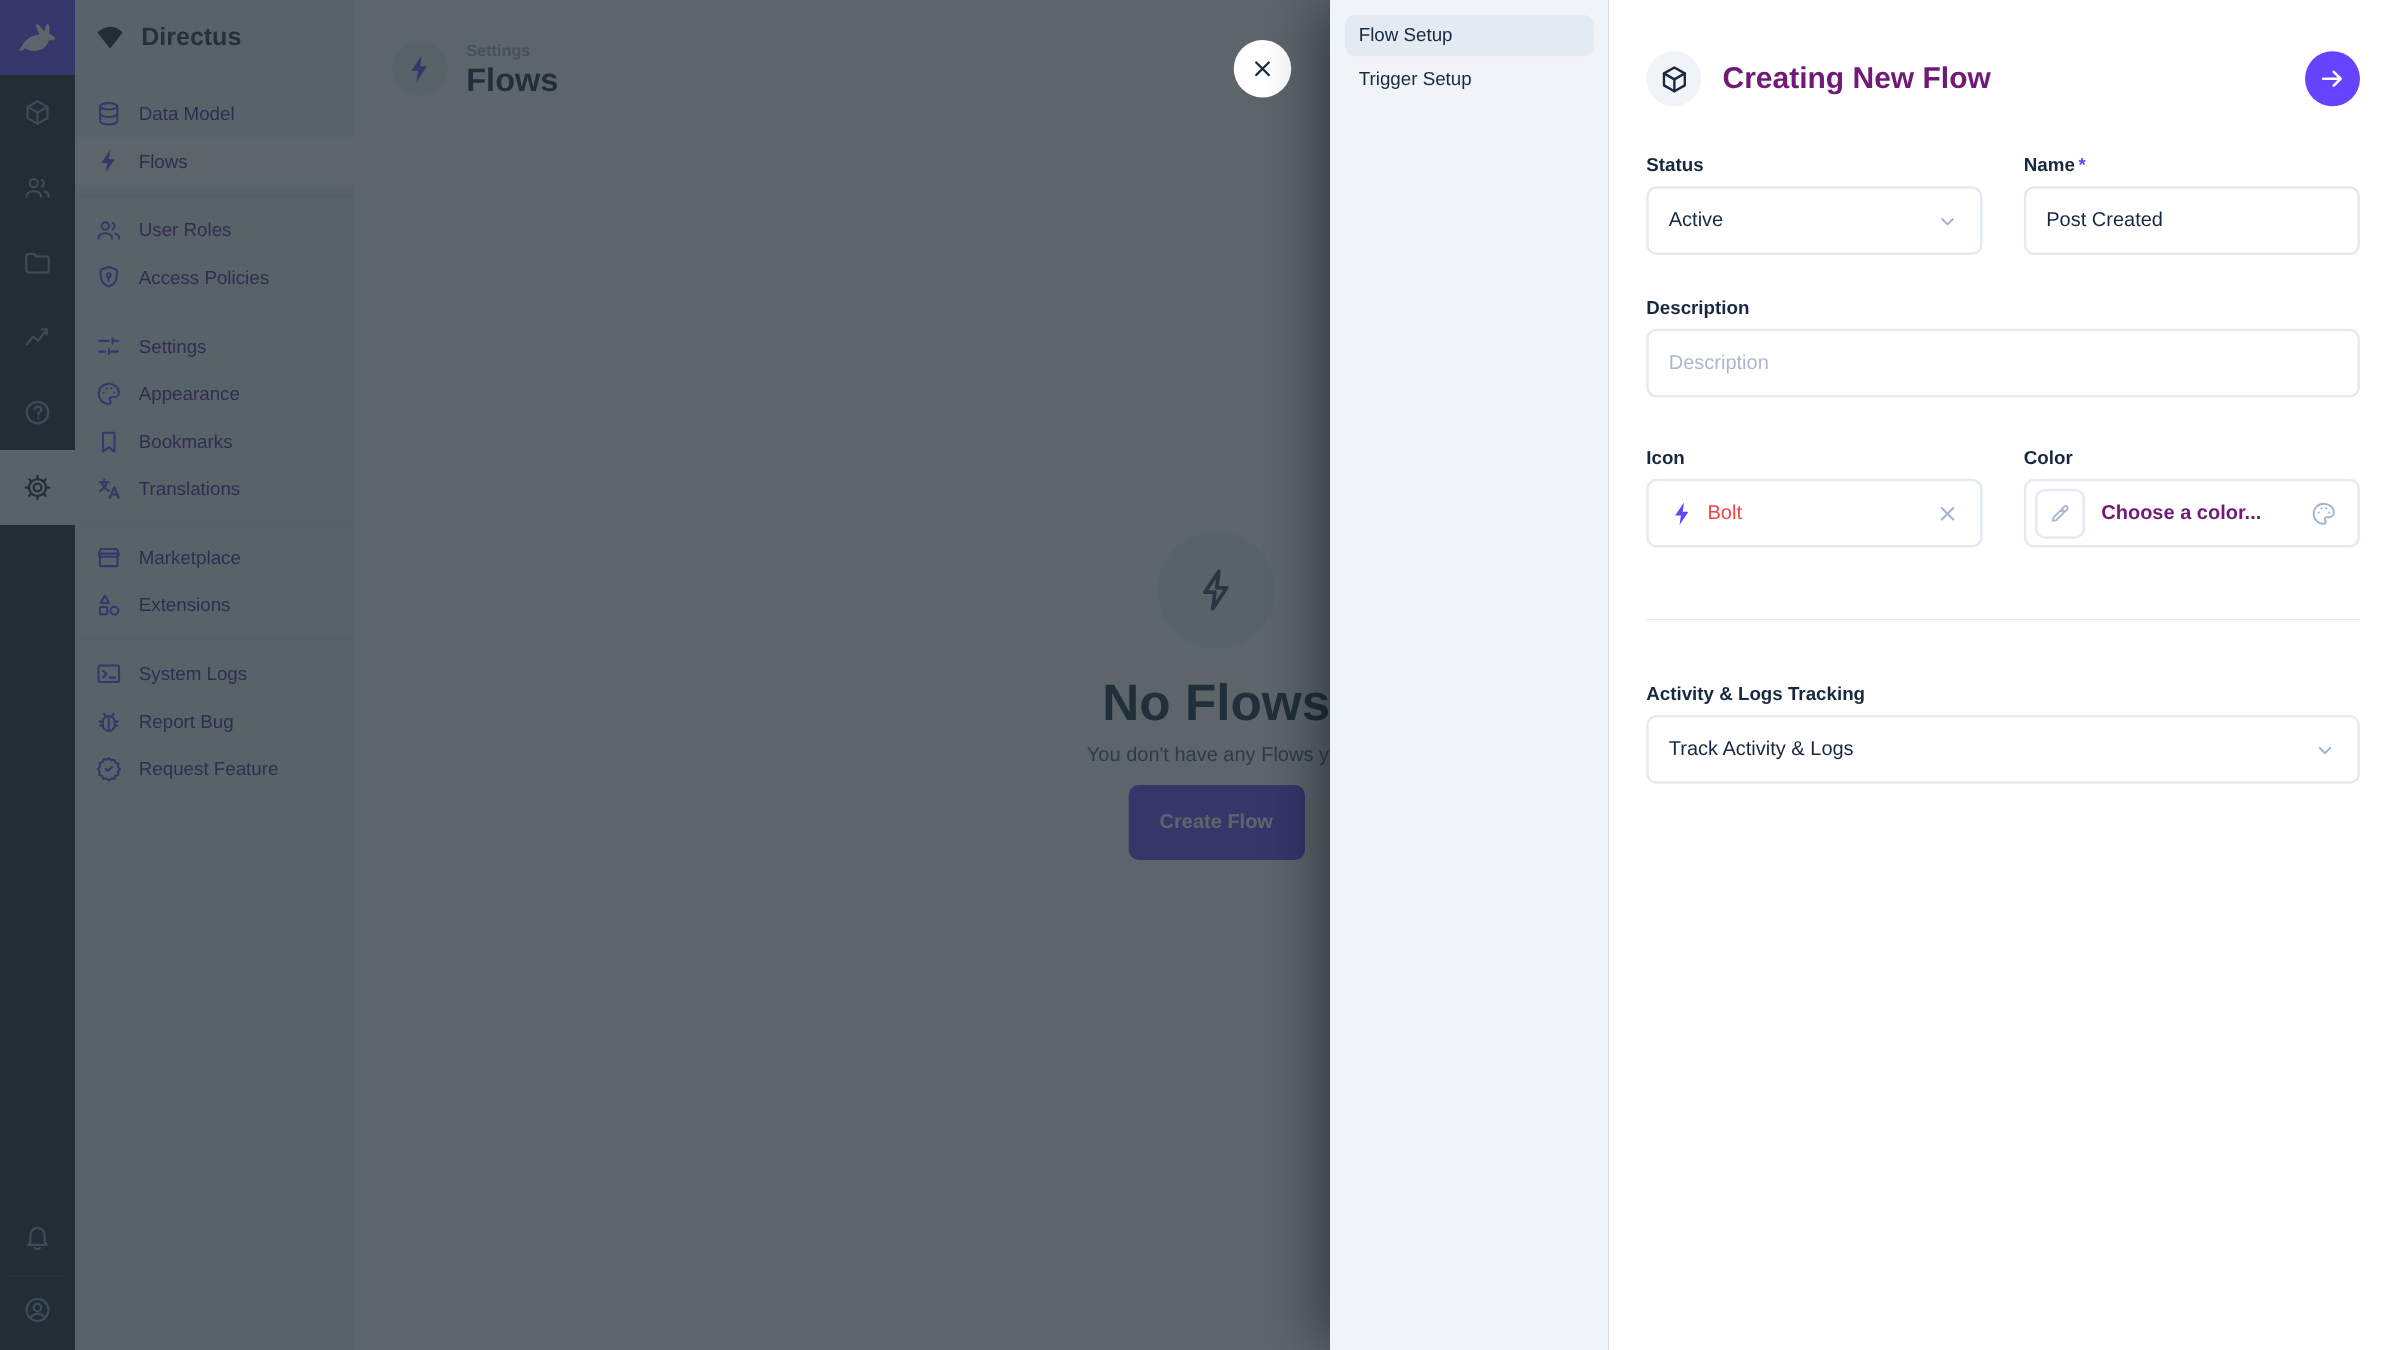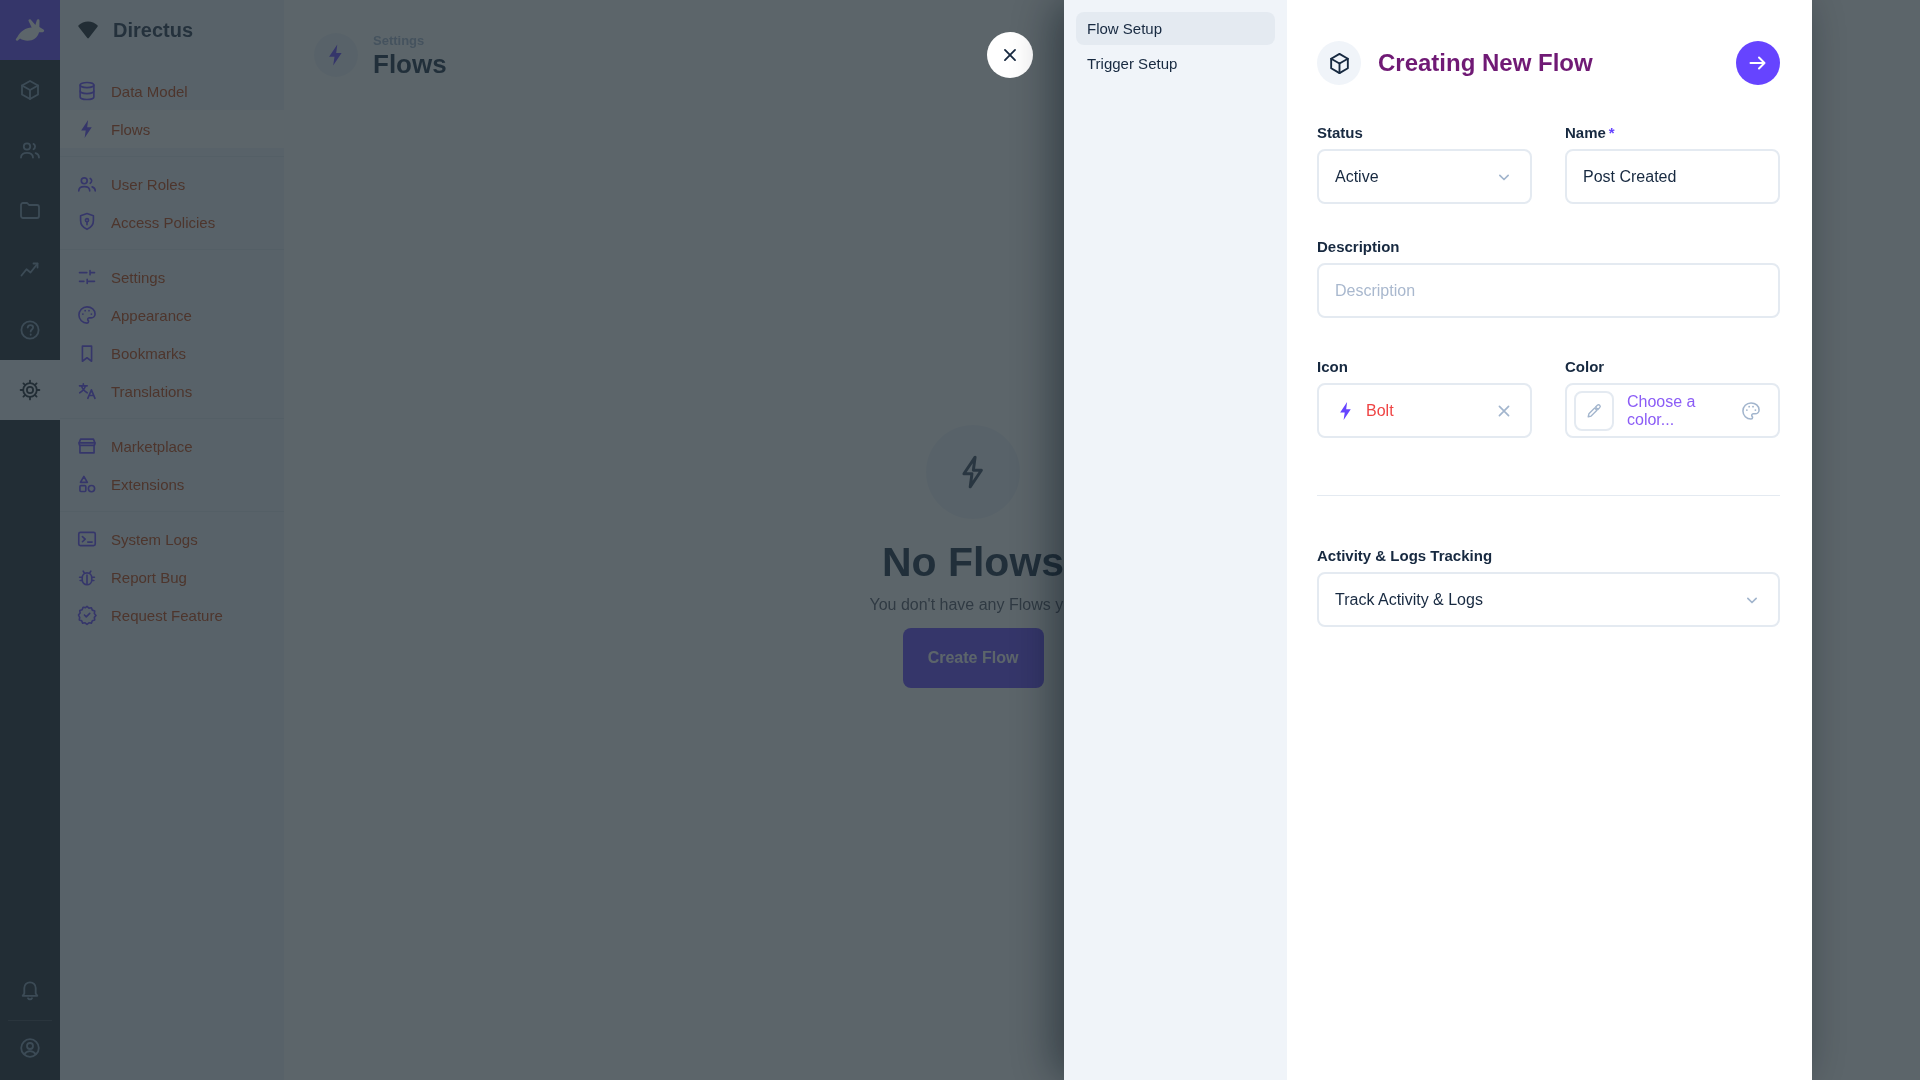--- a/index.html
+++ b/index.html
@@ -13,21 +13,21 @@
   .module-tile.active{background:#F0F4F9;color:#18222F;}
   .module-bottom{position:absolute;bottom:20px;left:0;width:60px;display:flex;flex-direction:column;align-items:center;color:#8196AE;}
   .module-bottom .mb-divider{width:44px;height:1px;background:rgba(255,255,255,.14);margin:19px 0 15px;}
 
   
   .nav{width:224px;background:#F0F4F9;flex-shrink:0;}
   .project-header{height:60px;display:flex;align-items:center;gap:13px;padding:0 16px;}
   .project-icon{color:#18222F;display:flex;}
   .project-name{font-size:20px;font-weight:700;color:#21304A;}
   .nav-items{padding-top:12px;}
-  .nav-item{height:38px;display:flex;align-items:center;gap:13px;padding:0 16px;font-size:15px;font-weight:500;color:#c2410c;cursor:pointer;}
+  .nav-item{height:38px;display:flex;align-items:center;gap:13px;padding:0 16px;font-size:15px;font-weight:500;color:#4c1d95;cursor:pointer;}
   .nav-item.active{background:rgba(255,255,255,.85);}
   .nav-item .nicon{color:#6644FF;display:flex;}
   .nav-divider{border:none;border-top:1px solid #E0E6EF;margin:8px 0;}
 
   
   .main{flex:1;background:#fff;position:relative;}
   .page-header{position:absolute;left:30px;top:33px;display:flex;align-items:center;gap:15px;}
   .header-icon-circle{width:44px;height:44px;border-radius:50%;background:#F0F4F9;display:flex;align-items:center;justify-content:center;color:#6644FF;}
   .breadcrumb{font-size:13px;font-weight:600;color:#A2B5CD;margin-bottom:3px;}
   .page-title{font-size:26px;font-weight:800;color:#172940;line-height:1;}
@@ -35,21 +35,21 @@
   .empty-circle{width:94px;height:94px;border-radius:50%;background:#F0F4F9;margin:0 auto;display:flex;align-items:center;justify-content:center;color:#36455C;}
   .empty-title{margin-top:20px;font-size:41px;font-weight:800;color:#172940;}
   .empty-msg{margin-top:10px;font-size:16px;color:#4F5464;white-space:nowrap;}
   .create-btn{margin-top:14px;min-width:141px;height:60px;border-radius:8px;background:#6644FF;color:#fff;font-size:16px;font-weight:600;border:none;padding:0 20px;cursor:pointer;font-family:inherit;}
 
   
   .overlay{position:absolute;inset:0;background:rgba(38,50,56,.75);z-index:5;}
   .close-btn{position:absolute;left:987px;top:32px;width:46px;height:46px;border-radius:50%;background:#fff;border:none;z-index:6;display:flex;align-items:center;justify-content:center;color:#172940;cursor:pointer;}
 
   
-  .drawer{position:absolute;top:0;left:1064px;width:748px;height:1080px;display:flex;z-index:7;box-shadow:-10px 0 40px rgba(5,15,25,.45);border-radius:22px;}
+  .drawer{position:absolute;top:0;left:1064px;width:856px;height:1080px;display:flex;z-index:7;box-shadow:-10px 0 40px rgba(5,15,25,.45);border-radius:22px;}
   .drawer-nav{width:223px;background:#F0F4F9;padding:12px;flex-shrink:0;box-sizing:border-box;}
   .drawer-nav-item{height:33px;border-radius:8px;display:flex;align-items:center;padding:0 11px;font-size:15px;font-weight:500;color:#172940;margin-bottom:2px;cursor:pointer;}
   .drawer-nav-item.active{background:#E4EAF1;}
   .drawer-main{flex:1;background:#fff;padding:0 32px 0 30px;box-sizing:border-box;}
   .drawer-header{margin-top:33px;display:flex;align-items:center;gap:17px;}
   .icon-circle{width:44px;height:44px;border-radius:50%;background:#F0F4F9;display:flex;align-items:center;justify-content:center;color:#172940;flex-shrink:0;}
   .drawer-title{font-size:24px;font-weight:700;color:#701a75;flex:1;}
   .submit-btn{width:44px;height:44px;border-radius:50%;background:#6644FF;border:none;color:#fff;display:flex;align-items:center;justify-content:center;cursor:pointer;flex-shrink:0;}
 
   .form{margin-top:31px;}
@@ -60,21 +60,21 @@
   input.control{width:100%;cursor:text;}
   input.control::placeholder{color:#A9B8CE;}
   .chev{margin-left:auto;color:#A2B5CD;display:flex;}
   .row-desc{margin-top:34px;}
   .row-iconcolor{margin-top:40px;}
   .icon-field .bolt-ico{color:#6644FF;display:flex;margin-right:9px;}
   .icon-field .icon-val{color:#ef4444;}
   .icon-field .clear{margin-left:auto;color:#A2B5CD;display:flex;cursor:pointer;}
   .color-field{padding-left:7px;}
   .swatch-box{width:40px;height:40px;border:2px solid #E4EAF1;border-radius:8px;display:flex;align-items:center;justify-content:center;color:#A2B5CD;margin-right:13px;box-sizing:border-box;flex-shrink:0;cursor:pointer;}
-  .color-ph{color:#8b5cf6;}
+  .color-ph{color:#701a75;font-weight:bold;}
   .palette-ico{margin-left:auto;color:#A2B5CD;display:flex;cursor:pointer;}
   .section-divider{border:none;border-top:1px solid #E4EAF1;margin:57px 0 0;}
   .section-label{margin-top:51px;}
 </style>
 </head>
 <body>
 
 <div class="stage">
 
   <div class="app">

